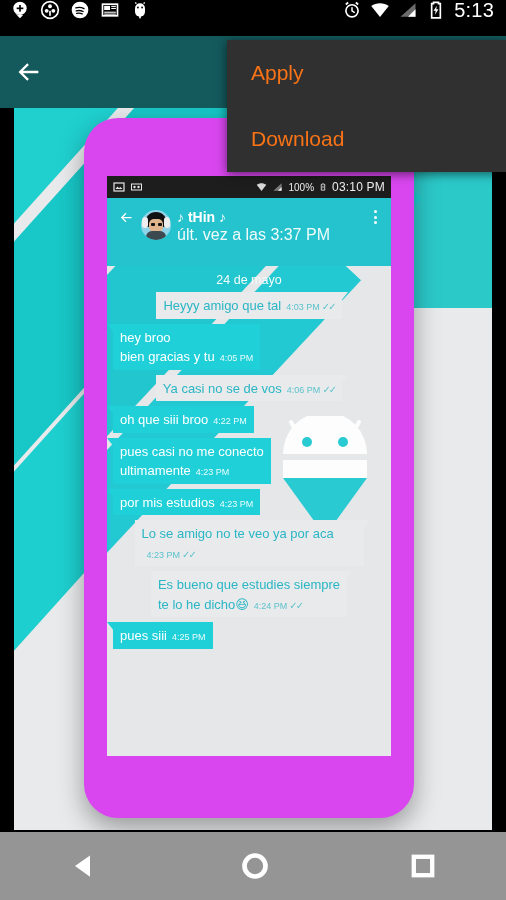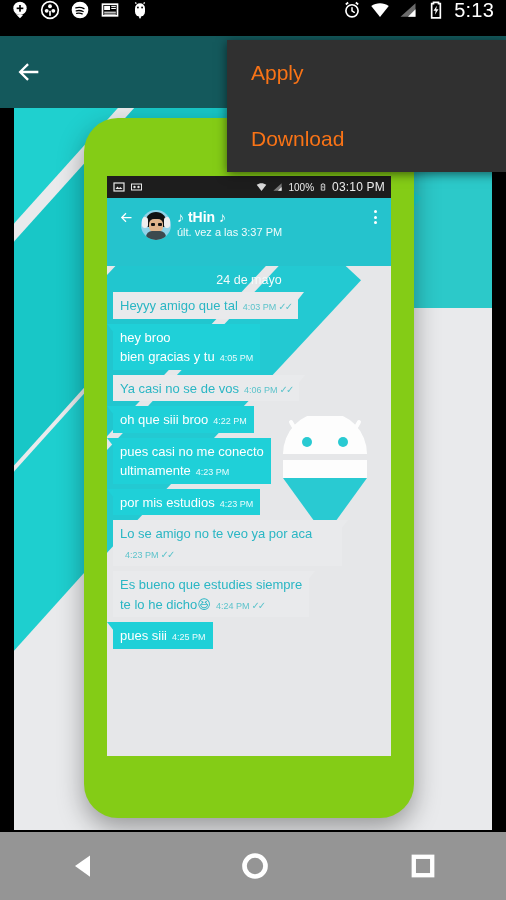--- a/index.html
+++ b/index.html
@@ -35,21 +35,21 @@
           background:#ececec;z-index:10;}
   .wall{position:absolute;left:0;top:0;width:478px;height:722px;background:#e9eaec;overflow:hidden;}
   .stripe{position:absolute;background:#19c9c9;transform:rotate(-48deg);transform-origin:left top;}
   .s1{left:-150px;top:-60px;width:700px;height:175px;background:#25c6c6;}
   .s2{left:-150px;top:140px;width:700px;height:95px;background:#1fd0cf;}
   .s3{left:-150px;top:300px;width:700px;height:150px;background:#18c7c7;}
   .s4{left:-150px;top:530px;width:700px;height:120px;background:#1ecfcf;}
   .wall-topright{position:absolute;right:0;top:0;width:170px;height:200px;background:#2cc9c9;}
 
   
-  .phone{position:absolute;left:70px;top:10px;width:330px;height:700px;background:#84cc16;
+  .phone{position:absolute;left:70px;top:10px;width:330px;height:700px;background:#d946ef;
          border-radius:34px;box-shadow:0 10px 26px rgba(0,0,0,.35);}
   .phone-cam{position:absolute;left:50%;margin-left:-4px;top:34px;width:8px;height:8px;
              border-radius:50%;background:#3a3a3a;box-shadow:inset 0 0 2px #000;}
   .screen{position:absolute;left:23px;top:58px;width:284px;height:580px;background:#e9eaec;
           overflow:hidden;}
 
   
   .in-sb{height:22px;background:#1d1d1d;display:flex;align-items:center;
          padding:0 6px;gap:5px;}
   .in-sb svg{fill:#e8e8e8;}
@@ -65,37 +65,37 @@
           background:#8fd3e8;position:relative;flex:none;}
   .av-hair{position:absolute;left:4px;top:2px;width:22px;height:15px;border-radius:11px 11px 3px 3px;background:#111;}
   .av-face{position:absolute;left:8px;top:9px;width:14px;height:13px;border-radius:5px;background:#e0b48c;}
   .av-eye{position:absolute;top:13px;width:4px;height:3px;background:#111;border-radius:1px;}
   .av-eye.l{left:10px;} .av-eye.r{left:17px;}
   .av-hp-l{position:absolute;left:1px;top:7px;width:6px;height:11px;border-radius:3px;background:#eee;}
   .av-hp-r{position:absolute;right:1px;top:7px;width:6px;height:11px;border-radius:3px;background:#eee;}
   .av-body{position:absolute;left:5px;bottom:0;width:20px;height:9px;border-radius:6px 6px 0 0;background:#3c4a4f;}
   .hd-text{display:flex;flex-direction:column;justify-content:center;flex:1;min-width:0;}
   .hd-name{color:#fff;font-size:14px;font-weight:700;line-height:1.1;}
-  .hd-sub{color:#f0fbfb;font-size:11px;line-height:1.3;}
+  .hd-sub{color:#f0fbfb;font-size:16px;line-height:1.3;}
   .hd-dots{width:20px;display:flex;flex-direction:column;align-items:center;gap:2.5px;}
   .hd-dots i{width:3px;height:3px;border-radius:50%;background:#fff;display:block;}
 
   
   .chat-body{position:relative;height:514px;background:#e6e7e9;overflow:hidden;}
   .bg-stripe{position:absolute;background:#1fc9d1;transform:rotate(-47deg);transform-origin:left top;}
   .b1{left:-220px;top:-30px;width:620px;height:120px;background:#24c8d1;}
   .b2{left:-220px;top:120px;width:620px;height:70px;background:#1ec3cc;}
   .b3{left:-220px;top:245px;width:620px;height:110px;background:#21c6cf;}
   .b4{left:-220px;top:420px;width:620px;height:70px;background:#23c9d2;}
   .droid{position:absolute;right:6px;top:150px;width:120px;height:150px;opacity:.95;}
 
   .msgs{position:relative;z-index:3;padding:4px 6px 0;}
   .date-div{text-align:center;color:#f3fbfb;font-size:12.5px;margin:3px 0 5px;}
   .row{display:flex;margin-bottom:5px;}
-  .row.out{justify-content:flex-start;}
+  .row.out{justify-content:center;}
   .row.in{justify-content:flex-start;}
   .bub{max-width:215px;padding:3px 7px 4px 7px;position:relative;line-height:1.22;}
   .bub.out{background:#e9eaec;color:#2ab6c4;}
   .bub.in{background:#1fd0d8;color:#fff;}
   .bub .t{font-size:13px;display:inline;}
   .meta{font-size:9px;display:inline-block;margin-left:5px;white-space:nowrap;}
   .bub.out .meta{color:#5cc3cb;}
   .bub.in .meta{color:#eafcfd;}
   .ck{letter-spacing:-2px;font-size:10px;margin-left:2px;}
   .bub.out::after{content:"";position:absolute;right:-6px;top:0;border-width:0 0 9px 7px;

